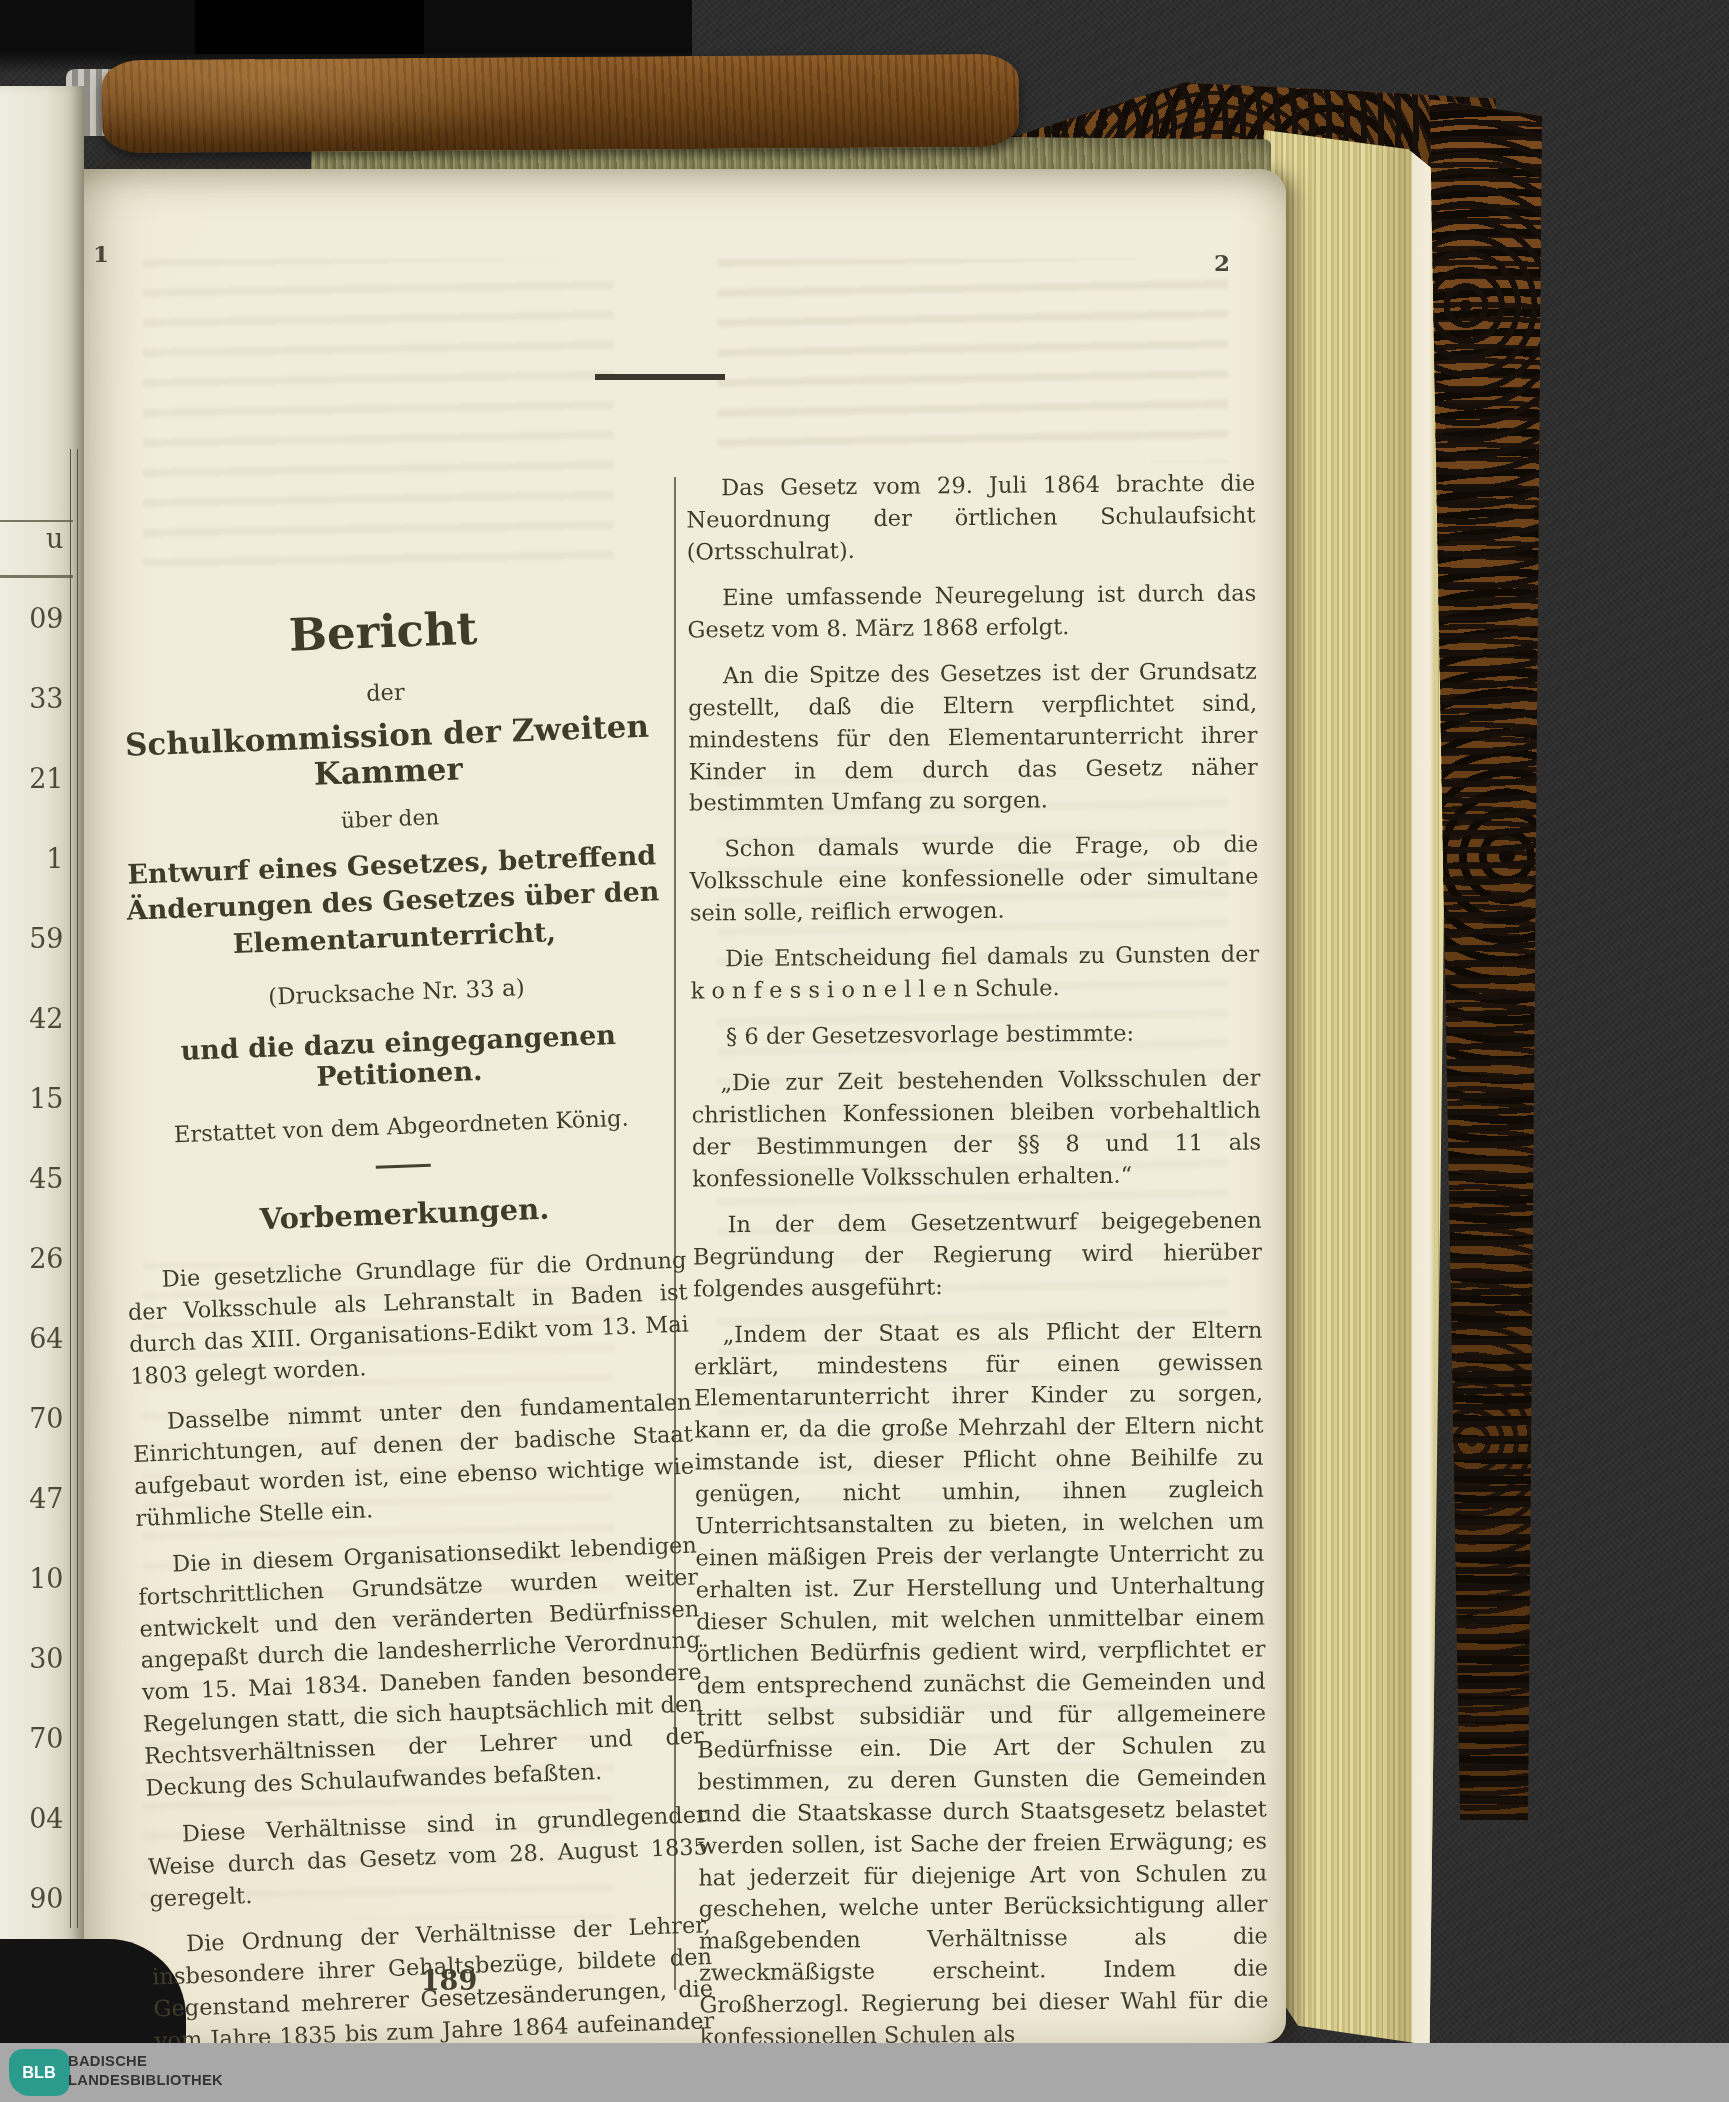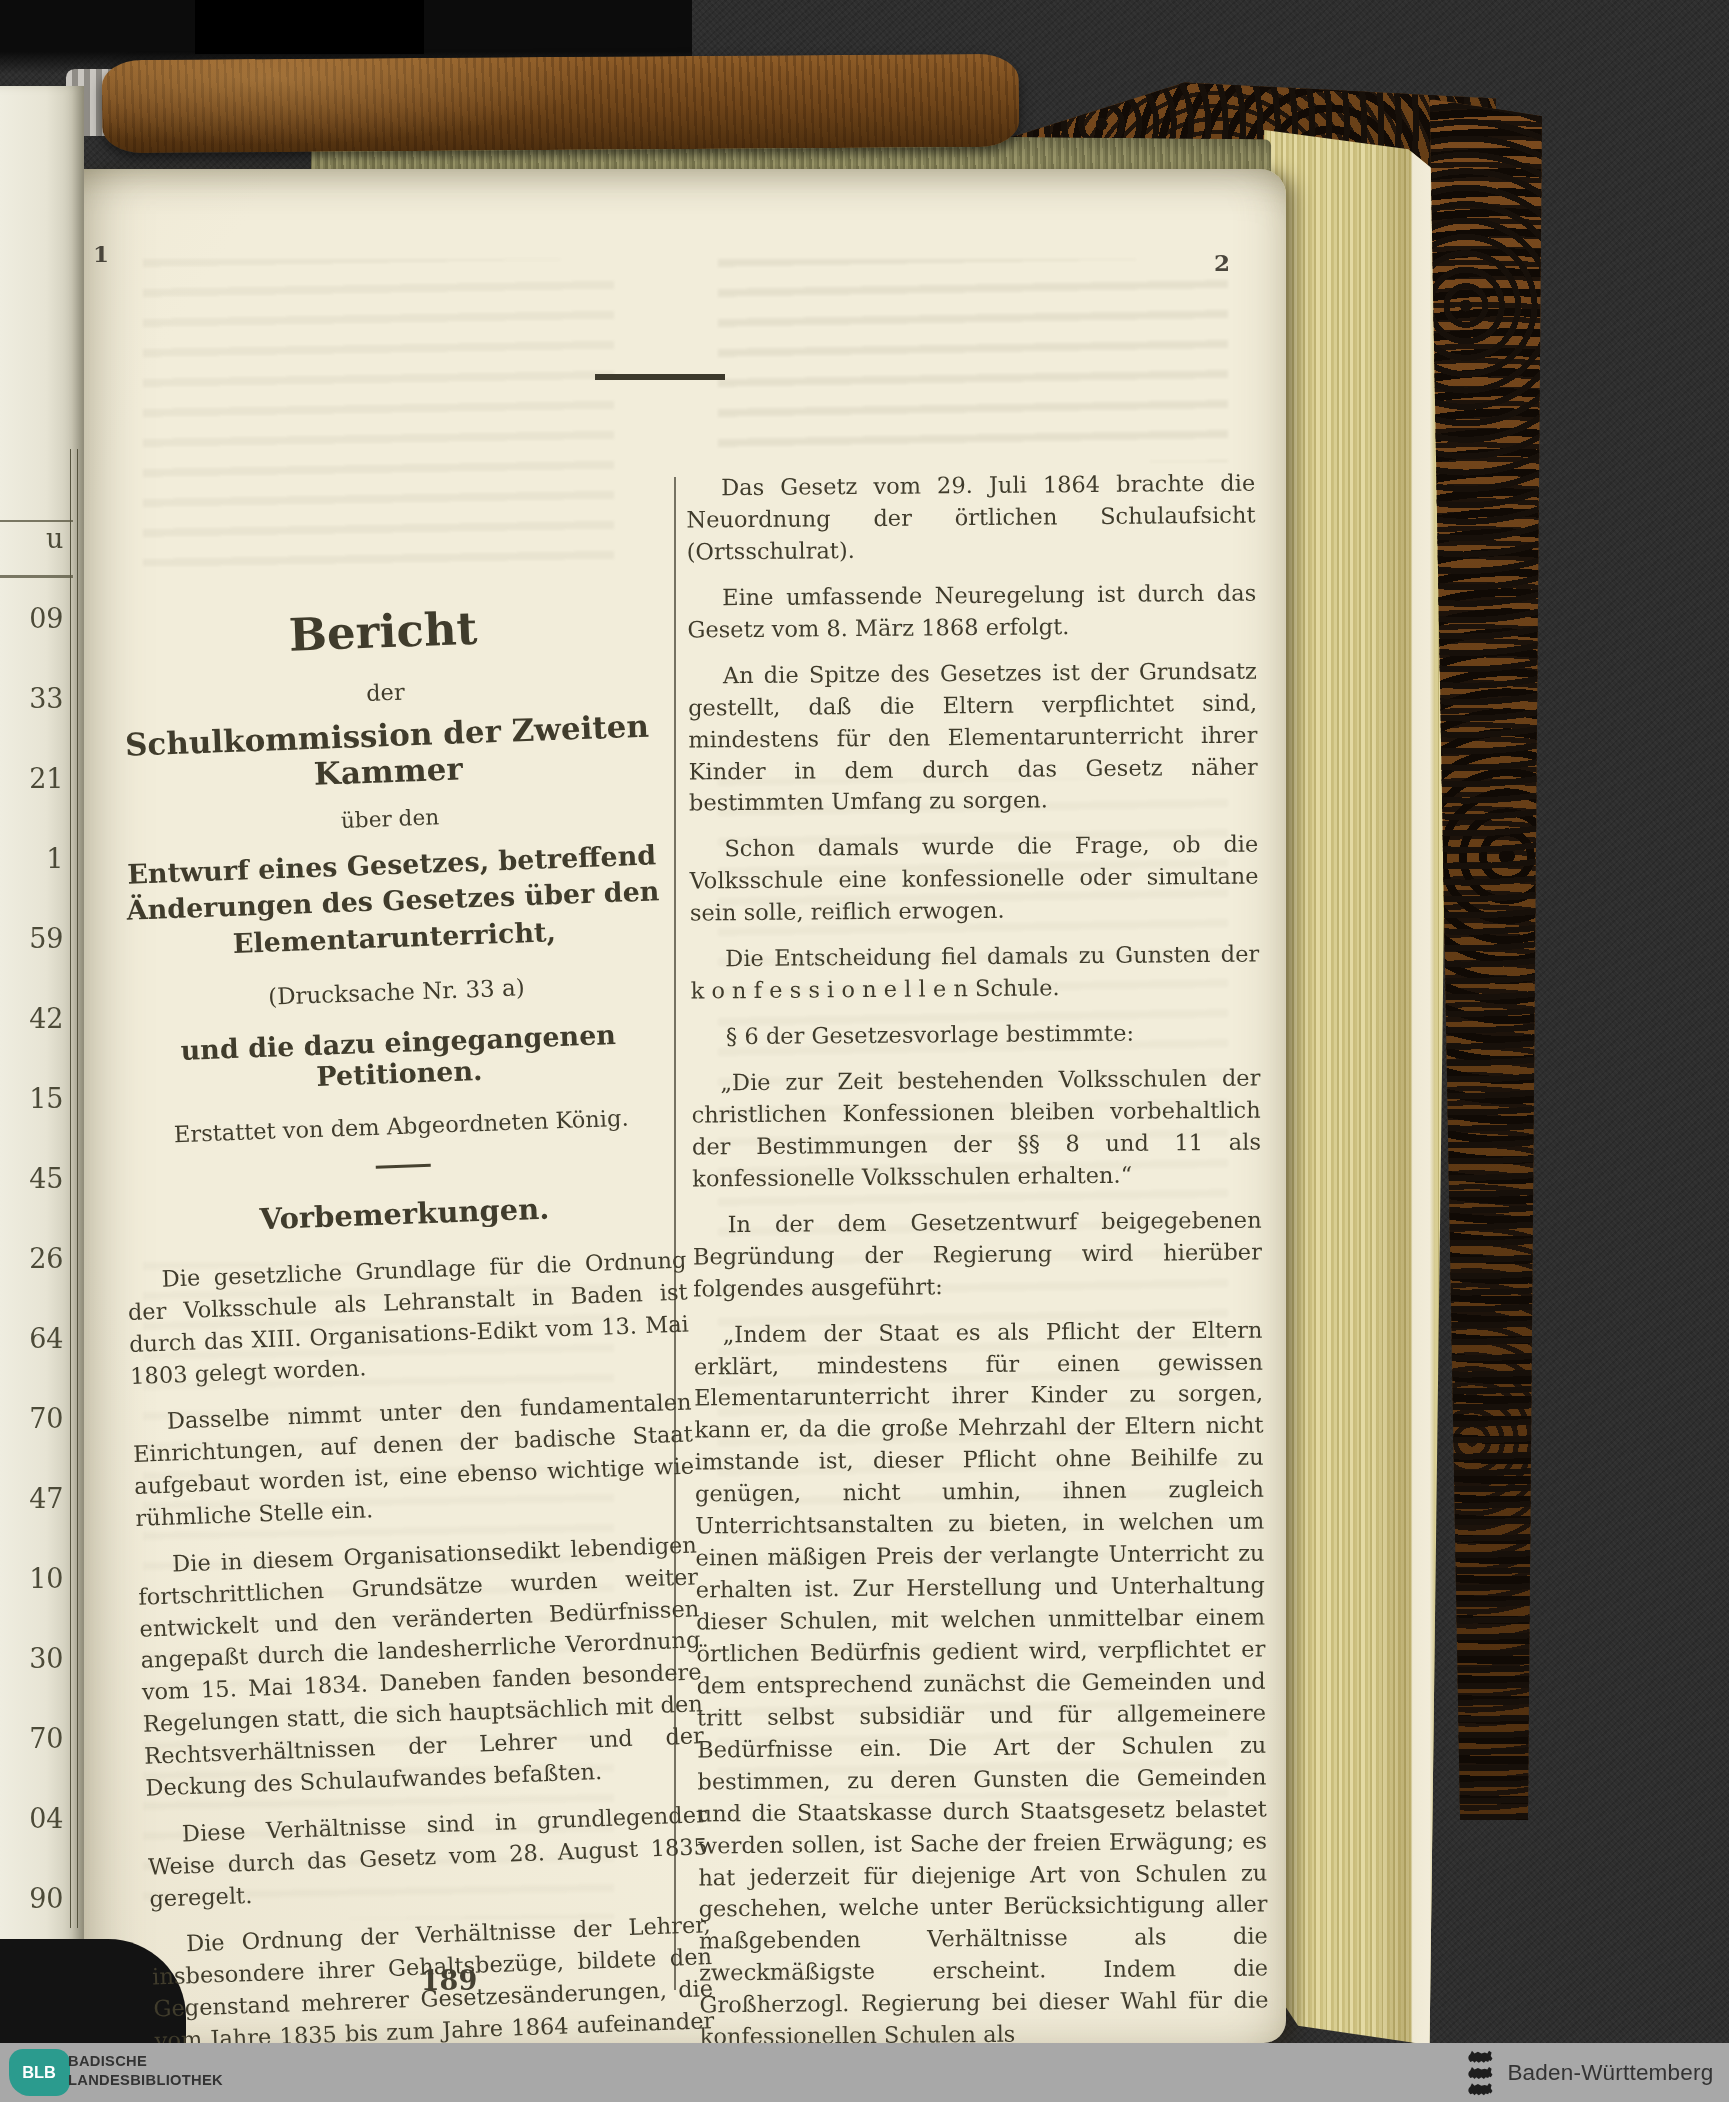--- a/index.html
+++ b/index.html
@@ -205,27 +205,16 @@
   </div>
 
   <div class="abs page-number">189</div>
 
   <div class="abs footer">
     <div class="blb-badge" style="background: rgb(43, 155, 142);">BLB</div>
     <div class="blb-label">
       <div>BADISCHE</div>
       <div>LANDESBIBLIOTHEK</div>
     </div>
-    <div class="bw-group">
-      <svg class="lions" width="29" height="48" viewBox="0 0 34 56">
-        <defs>
-          <path id="lion" d="M2 12 q-1-4 2-6 l2-4 3 3 4-2 4 2 4-1 3 1 2-3 3 2 -1 4 2 3 -2 3 -2-1 -1 2 -3-1 -2 2 -3-2 -3 2 -3-2 -2 2 -2-2 -3 1 z"></path>
-        </defs>
-        <use href="#lion" fill="#1e1e1e" x="1" y="0"></use>
-        <use href="#lion" fill="#1e1e1e" x="1" y="19"></use>
-        <use href="#lion" fill="#1e1e1e" x="1" y="38"></use>
-      </svg>
-      <div class="bw-label">Baden-Württemberg</div>
-    </div>
   </div>
 
 </div>
 
 
 </body></html>

